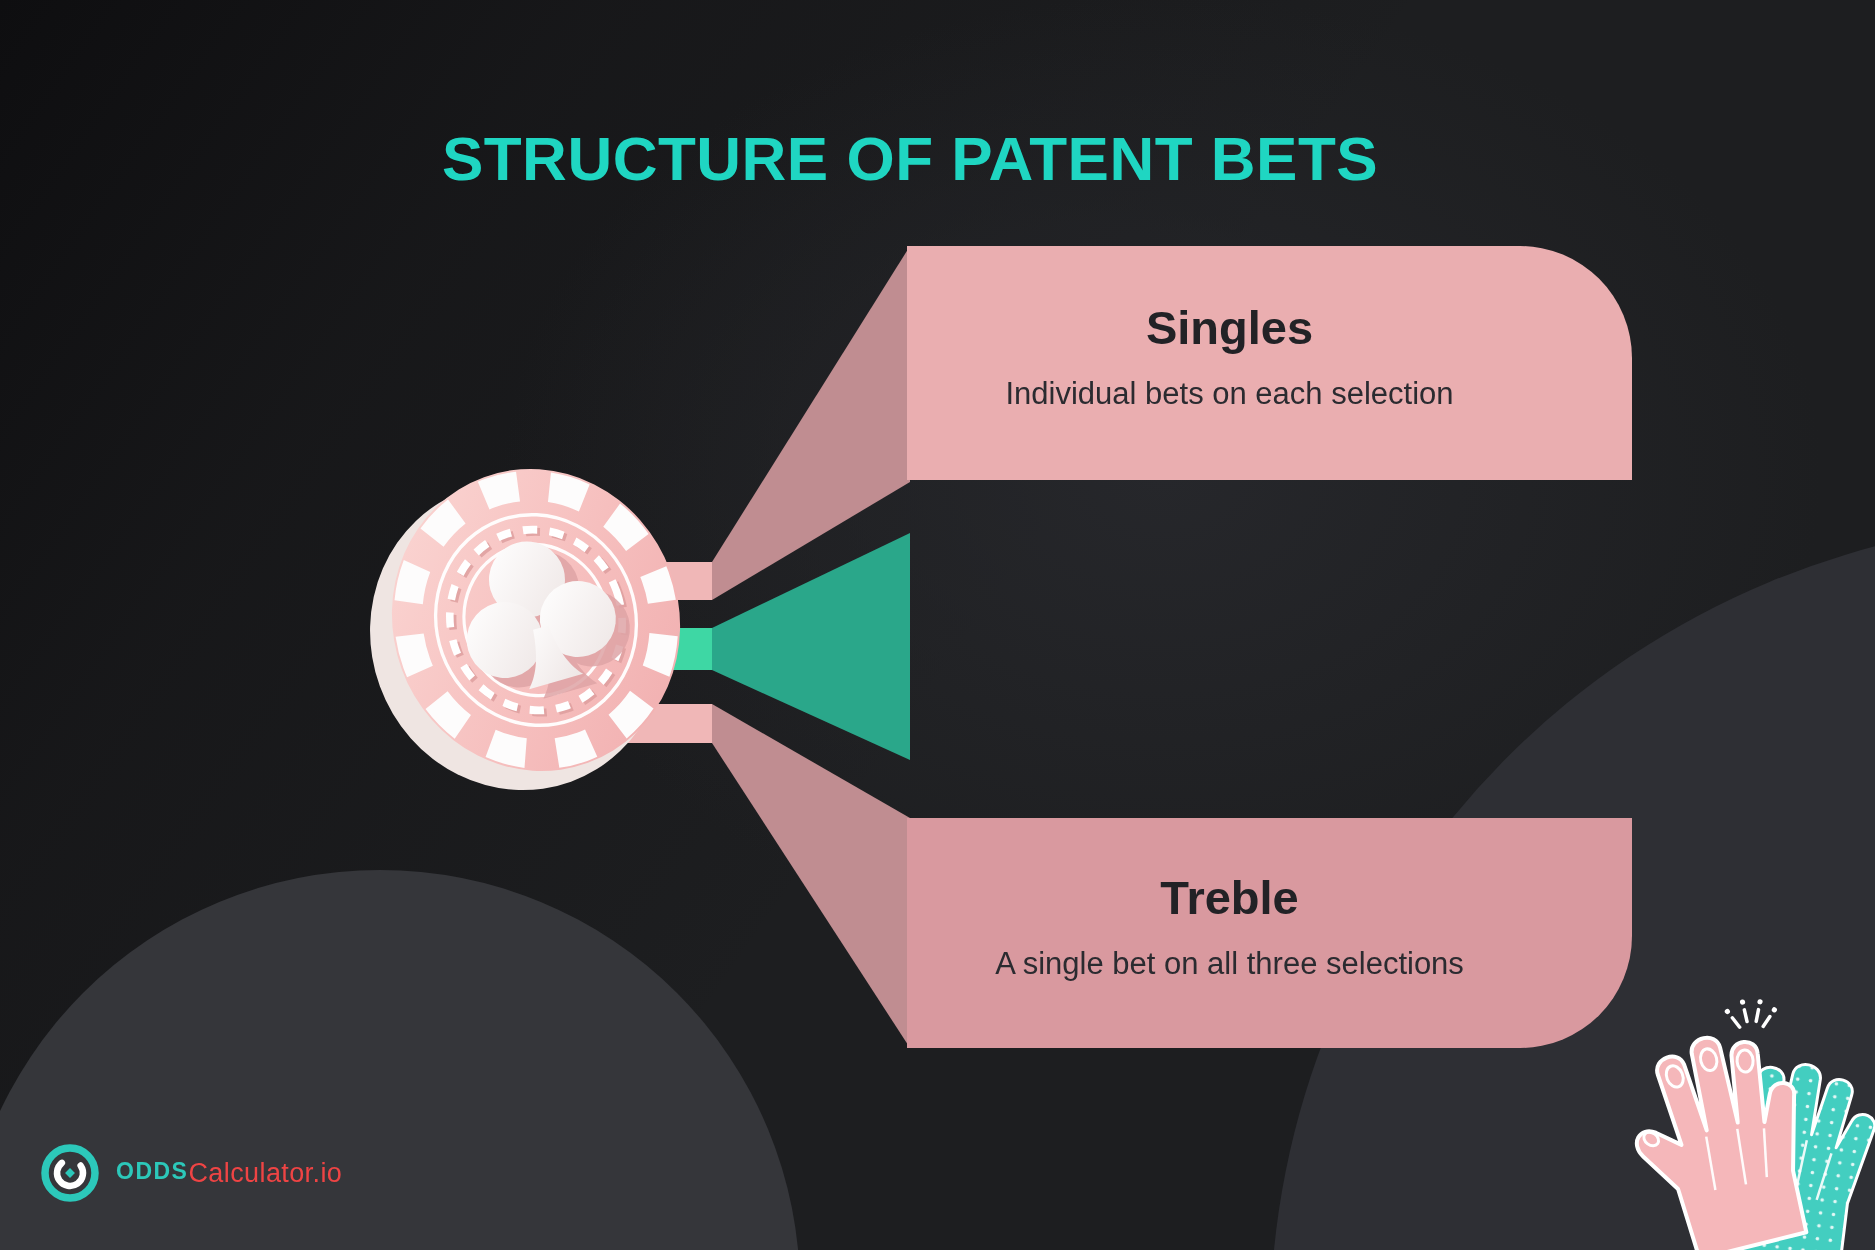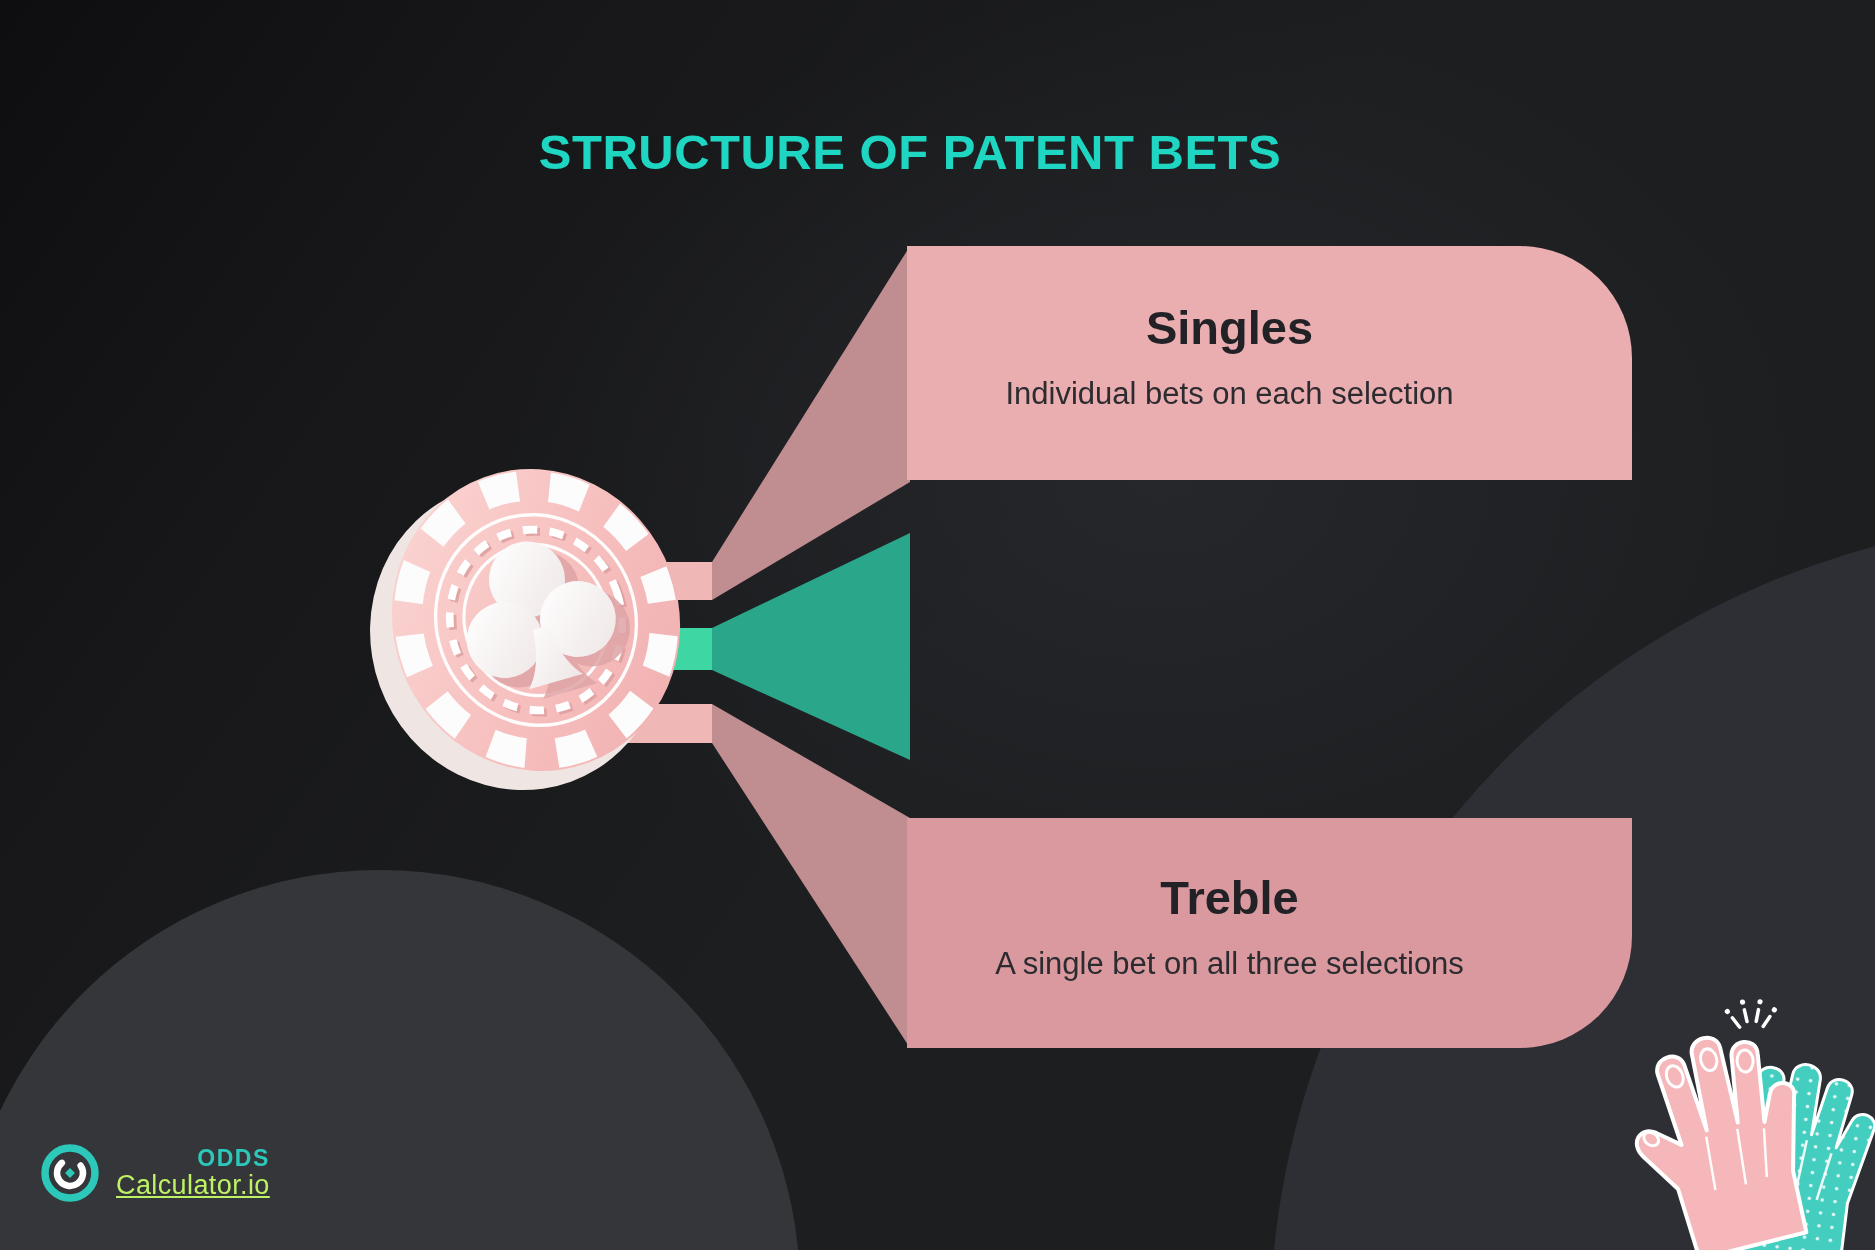--- a/index.html
+++ b/index.html
@@ -14,43 +14,43 @@
     background:
       radial-gradient(1100px 800px at 62% 38%, #26272b 0%, rgba(38,39,43,0) 60%),
       linear-gradient(125deg, #0e0e10 0%, rgba(20,20,22,.65) 22%, rgba(29,30,32,0) 52%);
   }
   .hill{position:absolute;border-radius:50%;}
   .hill-left{left:-40px;top:870px;width:840px;height:840px;background:#35363a;}
   .hill-right{left:1270px;top:520px;width:1620px;height:1620px;background:#2e2f34;}
 
   .page-title{
     position:absolute;left:0;top:128px;width:1820px;margin:0;
-    text-align:center;font-size:49px;font-weight:bold;letter-spacing:.5px;
+    text-align:center;font-size:62px;font-weight:bold;letter-spacing:.5px;
     line-height:1;
   }
 
   .connectors{position:absolute;left:0;top:0;width:1875px;height:1250px;}
 
   .banner{
     position:absolute;left:907px;width:725px;
     display:flex;flex-direction:column;justify-content:center;align-items:center;
     row-gap:9px;padding-right:80px;box-sizing:border-box;
   }
   .banner-singles{top:246px;height:234px;border-radius:0 112px 0 0;}
   .banner-doubles{top:533px;height:227px;}
   .banner-treble{top:818px;height:230px;border-radius:0 0 112px 0;}
   .banner h2{margin:0;font-size:47px;font-weight:bold;color:#222226;line-height:1.1;}
   .banner p{margin:12px;font-size:31px;font-weight:normal;color:#2b2b30;line-height:1.2;}
 
   .chip{position:absolute;left:280px;top:452px;width:420px;height:350px;}
 
   .logo{position:absolute;left:40px;top:1143px;display:flex;align-items:center;column-gap:16px;}
-  .logo-text{display:flex;flex-direction:column;row-gap:2px;text-align:right;}
+  .logo-text{display:flex;flex-direction:row;row-gap:2px;}
   .logo-odds{font-size:23px;font-weight:bold;letter-spacing:1.5px;line-height:1;}
-  .logo-calc{font-size:27px;color:#bef264;letter-spacing:.4px;line-height:1;text-decoration:underline;}
+  .logo-calc{font-size:27px;color:#ef4444;letter-spacing:.4px;line-height:1;}
 
   .hands{position:absolute;left:1600px;top:985px;width:275px;height:265px;}
 </style>
 </head>
 <body>
 
 <div class="stage">
 
   <div class="bg-grad"></div>
   <div class="hill hill-left"></div>

